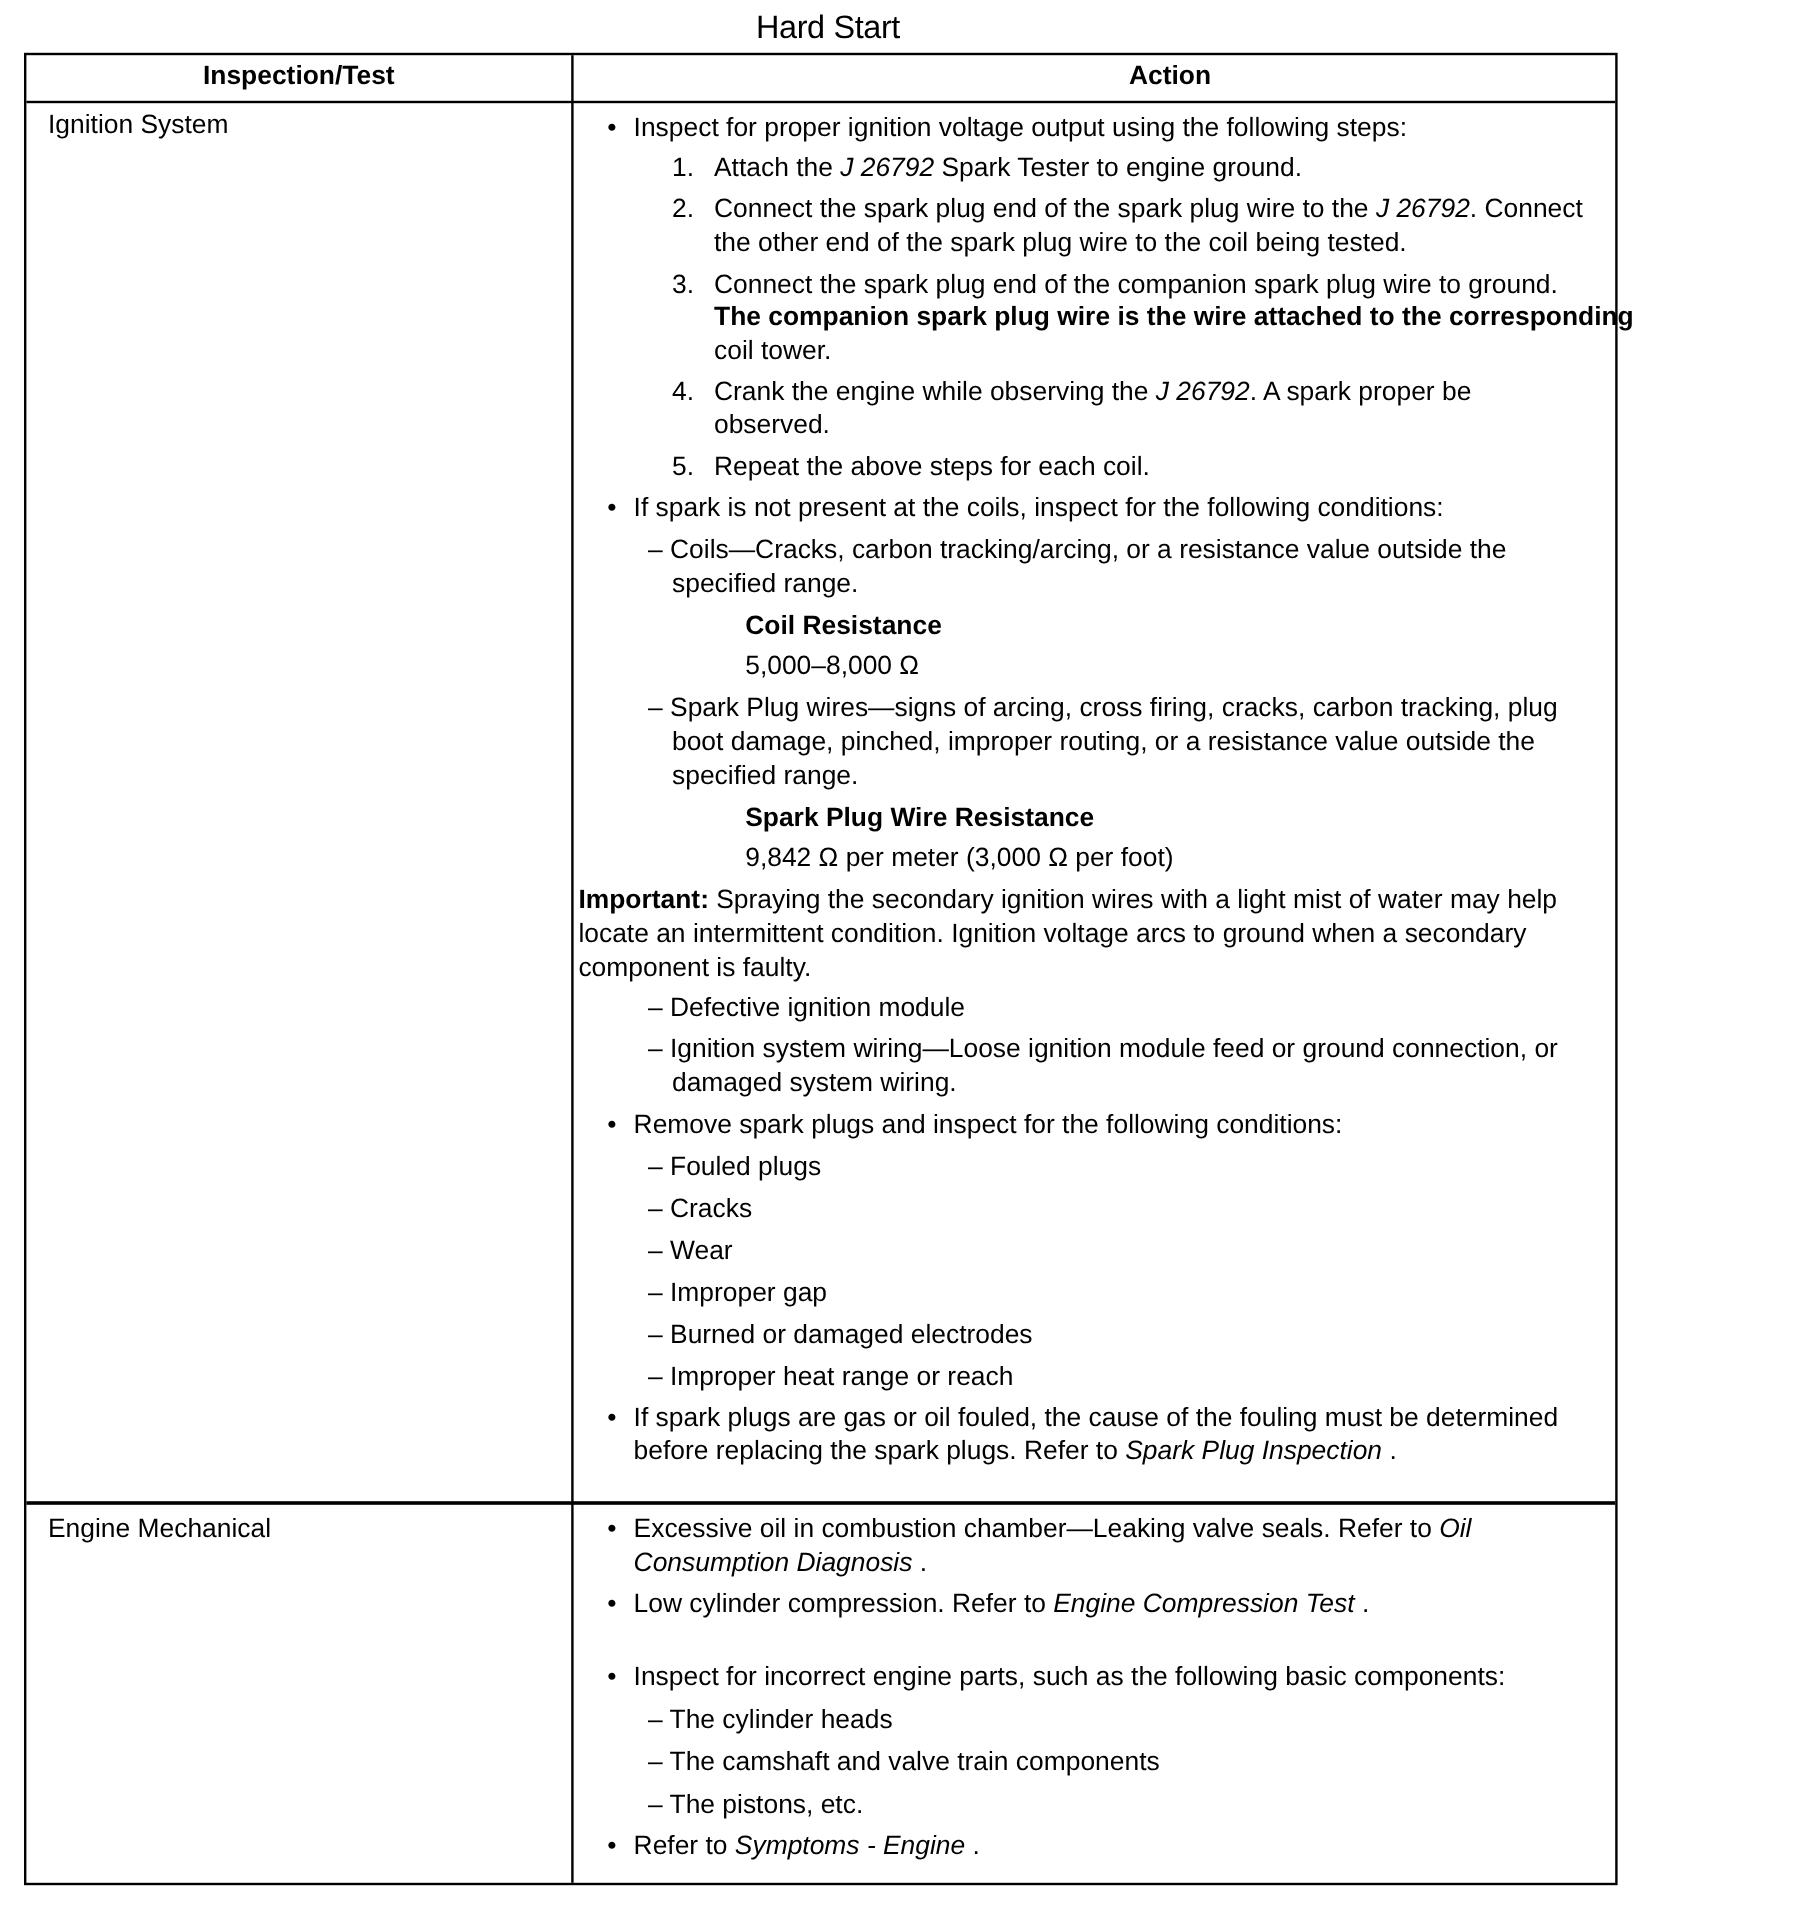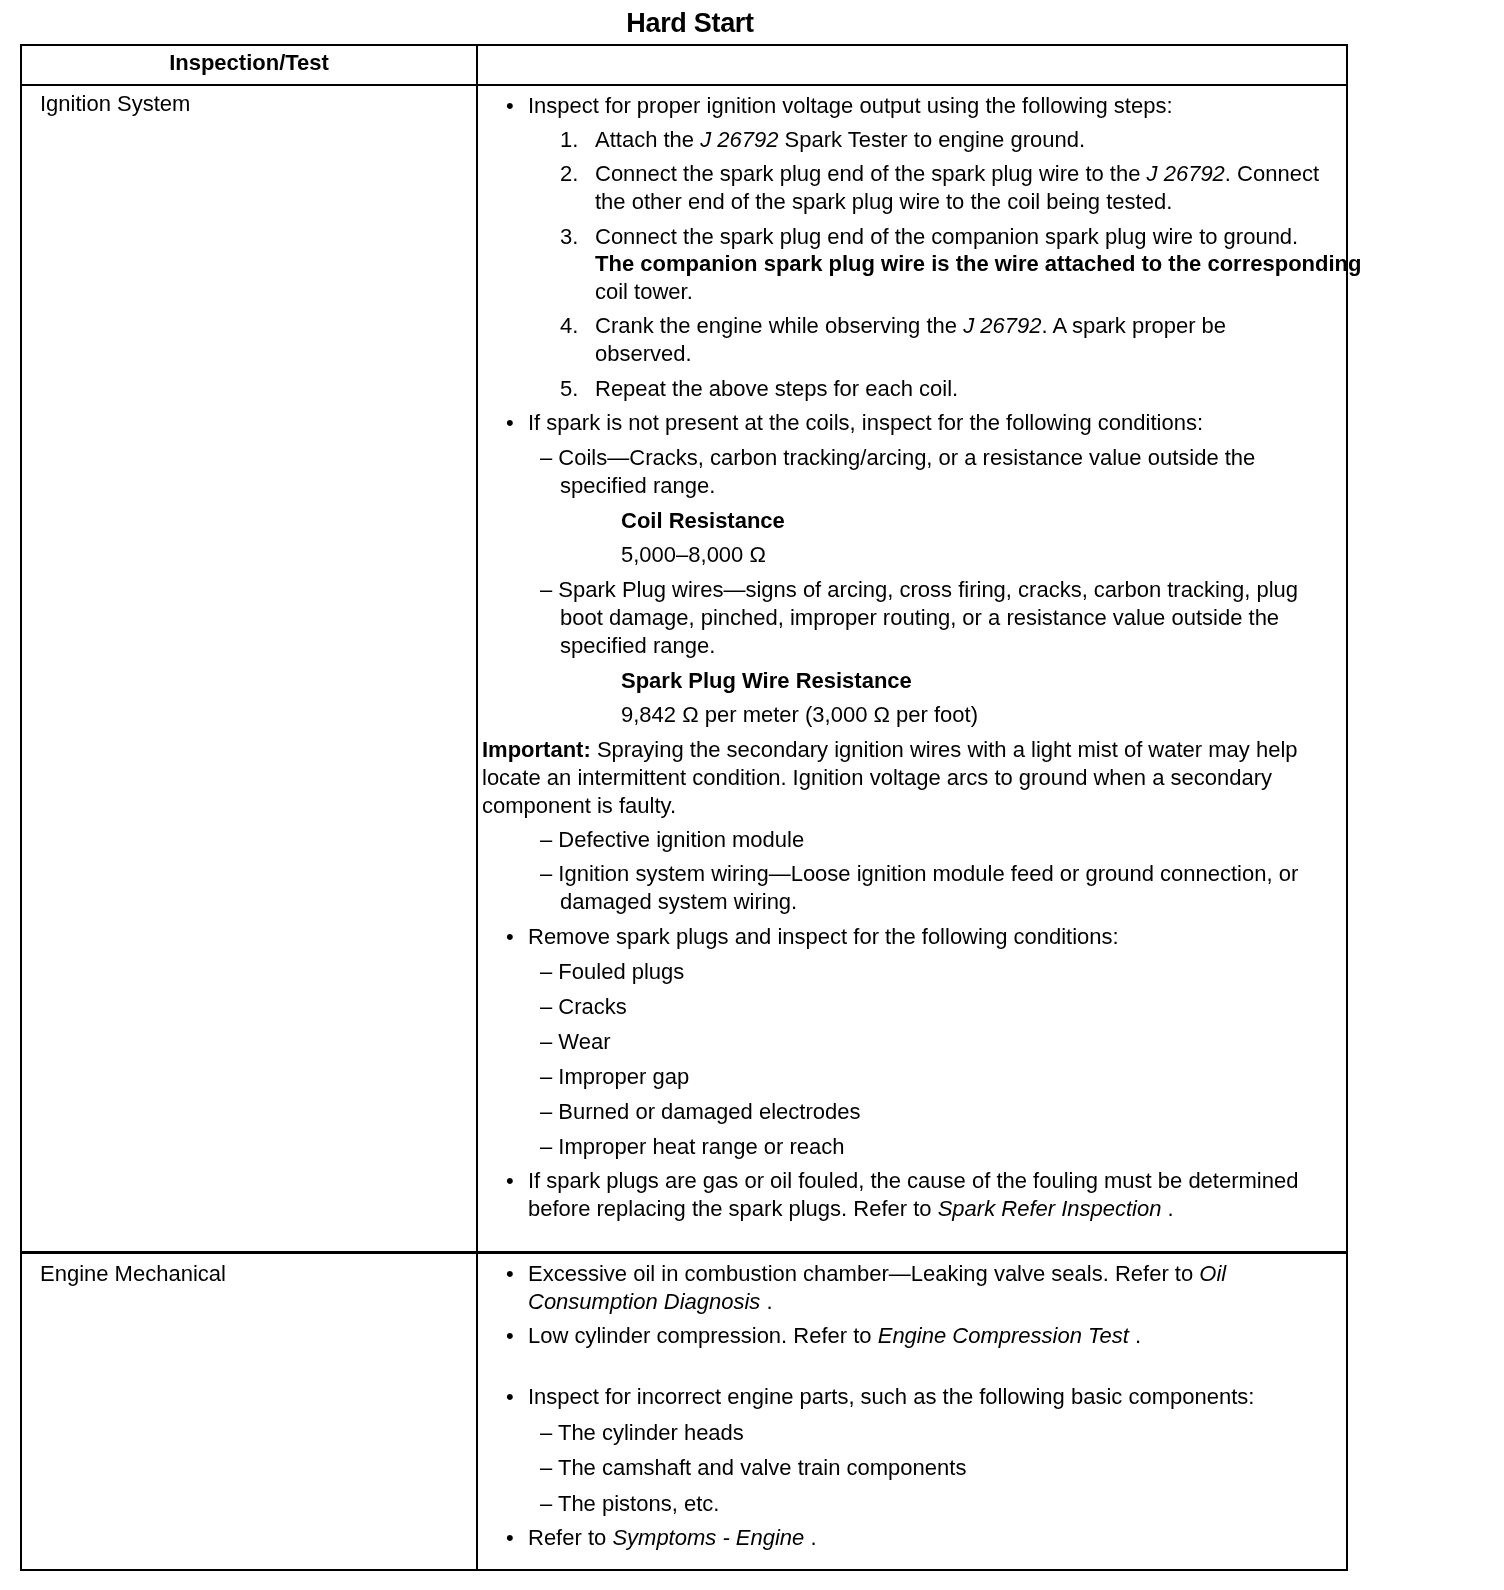--- a/index.html
+++ b/index.html
@@ -1,19 +1,19 @@
 <!DOCTYPE html>
 <html><head>
 <meta charset="utf-8">
 <style>
   html, body { margin:0; padding:0; background:#ffffff; }
   body { width:1504px; height:1590px; position:relative; overflow:hidden;
          font-family:"Liberation Sans", sans-serif; color:#000; }
   .title { position:absolute; left:0; width:1380px; top:8px; text-align:center;
-           font-weight:bold; font-size:27px; letter-spacing:-0.3px; }
+           font-weight:normal; font-size:27px; letter-spacing:-0.3px; }
   .table { position:absolute; left:20px; top:44px; width:1328px; height:1527px;
            border:2px solid #000; box-sizing:border-box; }
   .vline { position:absolute; left:454px; top:0; bottom:0; border-left:2px solid #000; }
   .hline-head { position:absolute; left:0; right:0; top:38px; border-top:2px solid #000; }
   .hline-row { position:absolute; left:0; right:0; top:1205px; border-top:3px solid #000; }
   .th { position:absolute; top:4px; font-weight:bold; font-size:22px; text-align:center; }
   .th1 { left:0; width:454px; }
   .th2 { left:456px; width:994px; }
   .cell-left { position:absolute; left:18px; font-size:22px; }
   .content { position:absolute; left:470px; width:980px; font-size:22px; line-height:29px; }
@@ -25,20 +25,21 @@
 <body>
 
 <div class="title">Hard Start</div>
 
 <div class="table">
   <div class="vline"></div>
   <div class="hline-head"></div>
   <div class="hline-row"></div>
 
   <div class="th th1">Inspection/Test</div>
+  <div class="th th2">Action</div>
 
   <div class="cell-left" style="top:45px;">Ignition System</div>
 
   <div class="content">
     <div class="ln" style="left:14px;top:45px;">•</div>
     <div class="ln" style="left:36px;top:45px;">Inspect for proper ignition voltage output using the following steps:</div>
 
     <div class="ln" style="left:68px;top:79px;">1.</div>
     <div class="ln" style="left:103px;top:79px;"><span>Attach the </span><i>J 26792</i><span> Spark Tester to engine ground.</span></div>
 
@@ -87,21 +88,21 @@
 
     <div class="ln" style="left:48px;top:911px;">– Fouled plugs</div>
     <div class="ln" style="left:48px;top:946px;">– Cracks</div>
     <div class="ln" style="left:48px;top:981px;">– Wear</div>
     <div class="ln" style="left:48px;top:1016px;">– Improper gap</div>
     <div class="ln" style="left:48px;top:1051px;">– Burned or damaged electrodes</div>
     <div class="ln" style="left:48px;top:1086px;">– Improper heat range or reach</div>
 
     <div class="ln" style="left:14px;top:1120px;">•</div>
     <div class="ln" style="left:36px;top:1120px;">If spark plugs are gas or oil fouled, the cause of the fouling must be determined</div>
-    <div class="ln" style="left:36px;top:1148px;"><span>before replacing the spark plugs. Refer to </span><i>Spark Refer Inspection</i><span> .</span></div>
+    <div class="ln" style="left:36px;top:1148px;"><span>before replacing the spark plugs. Refer to </span><i>Spark Plug Inspection</i><span> .</span></div>
   </div>
 
   <div class="cell-left" style="top:1215px;">Engine Mechanical</div>
 
   <div class="content">
     <div class="ln" style="left:14px;top:1213px;">•</div>
     <div class="ln" style="left:36px;top:1213px;"><span>Excessive oil in combustion chamber—Leaking valve seals. Refer to </span><i>Oil</i></div>
     <div class="ln" style="left:36px;top:1241px;"><i>Consumption Diagnosis</i><span> .</span></div>
 
     <div class="ln" style="left:14px;top:1275px;">•</div>

